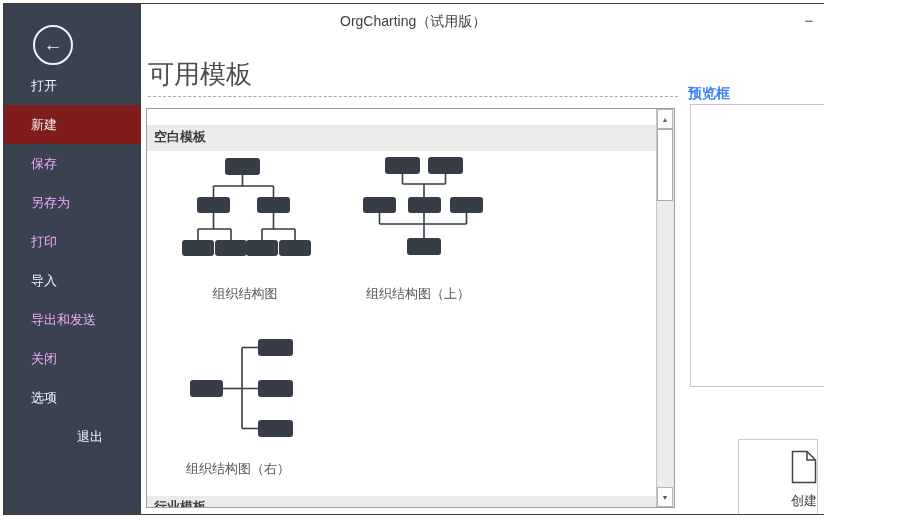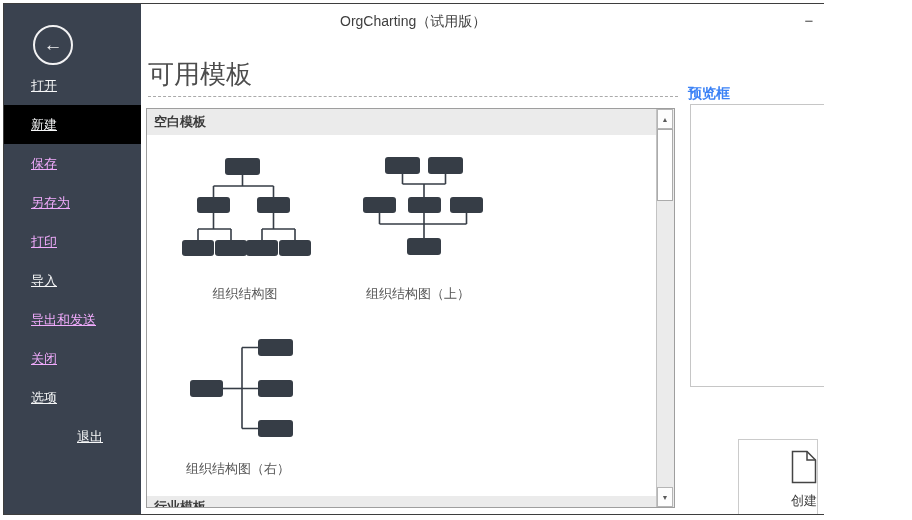--- a/index.html
+++ b/index.html
@@ -16,32 +16,32 @@
   .winbtn.cls{left:869px;font-size:16px;}
   .maxbox{width:11px;height:10px;border:1px solid #4a4a4a;display:inline-block;}
   .login{position:absolute;left:870px;top:34px;font-size:14px;color:#701a75;
          text-decoration:underline;cursor:pointer;}
   
   .sidebar{position:absolute;left:0;top:0;width:137px;height:100%;background:#3a424f;}
   .backbtn{position:absolute;left:29px;top:21px;width:36px;height:36px;border:2px solid #f2f2f3;
            border-radius:50%;display:flex;align-items:center;justify-content:center;
            color:#f2f2f3;font-size:19px;cursor:pointer;}
   .menu{position:absolute;left:0;top:62px;width:100%;}
-  .mitem{height:39px;line-height:39px;padding-left:27px;font-size:13px;color:#f5f6f7;cursor:pointer;text-decoration:underline;}
+  .mitem{height:39px;line-height:39px;padding-left:27px;font-size:13px;color:#f5f6f7;cursor:pointer;}
   .mitem.disabled{color:#f0abfc;cursor:default;}
-  .mitem.selected{background:#000000;}
+  .mitem.selected{background:#7f1d1d;}
   .mitem.indent{padding-left:52px;margin-left:21px;}
   
   .heading{position:absolute;left:144px;top:53px;font-size:26px;color:#4c4c4c;}
   .dash{position:absolute;left:144px;top:92px;width:530px;border-top:1px dashed #aaaaaa;}
   .panel{position:absolute;left:142px;top:104px;width:529px;height:400px;background:#fff;
          border:1px solid #9e9e9e;box-sizing:border-box;overflow:hidden;}
   .sechdr{position:absolute;left:0;right:17px;height:26px;background:#ebebeb;
           font-size:13px;font-weight:bold;color:#3c3c3c;line-height:26px;padding-left:7px;}
-  .sechdr.first{top:0;}
+  .sechdr.first{top:16px;font-family:Liberation Mono, monospace;}
   .sechdr.second{top:387px;line-height:22px;}
   .thumb{position:absolute;cursor:pointer;}
   .tlabel{position:absolute;width:150px;text-align:center;font-size:13px;color:#555;cursor:pointer;}
   
   .sbar{position:absolute;right:0;top:0;bottom:0;width:17px;background:#ebebeb;
         border-left:1px solid #c3c3c3;}
   .sbtn{position:absolute;left:0;width:16px;height:20px;background:#fdfdfd;
         border:1px solid #b5b5b5;box-sizing:border-box;display:flex;align-items:center;
         justify-content:center;font-size:7px;color:#5a5a5a;cursor:pointer;}
   .sbtn.up{top:0;}

